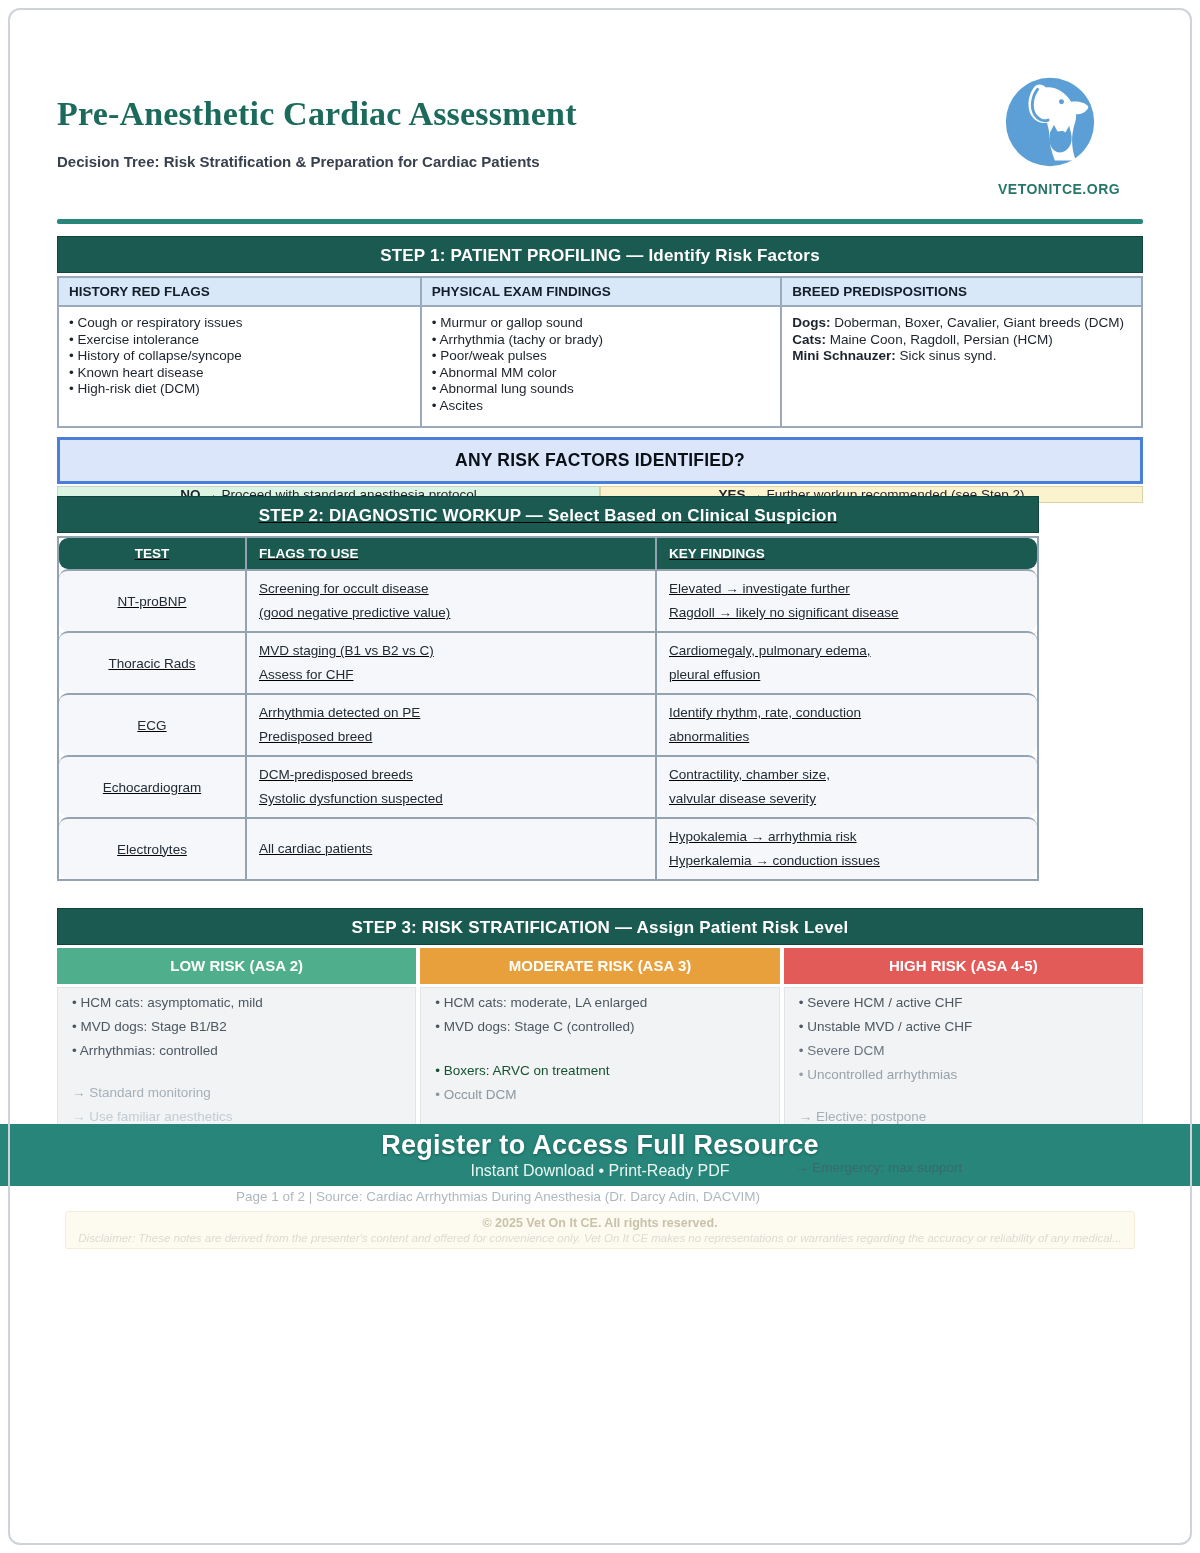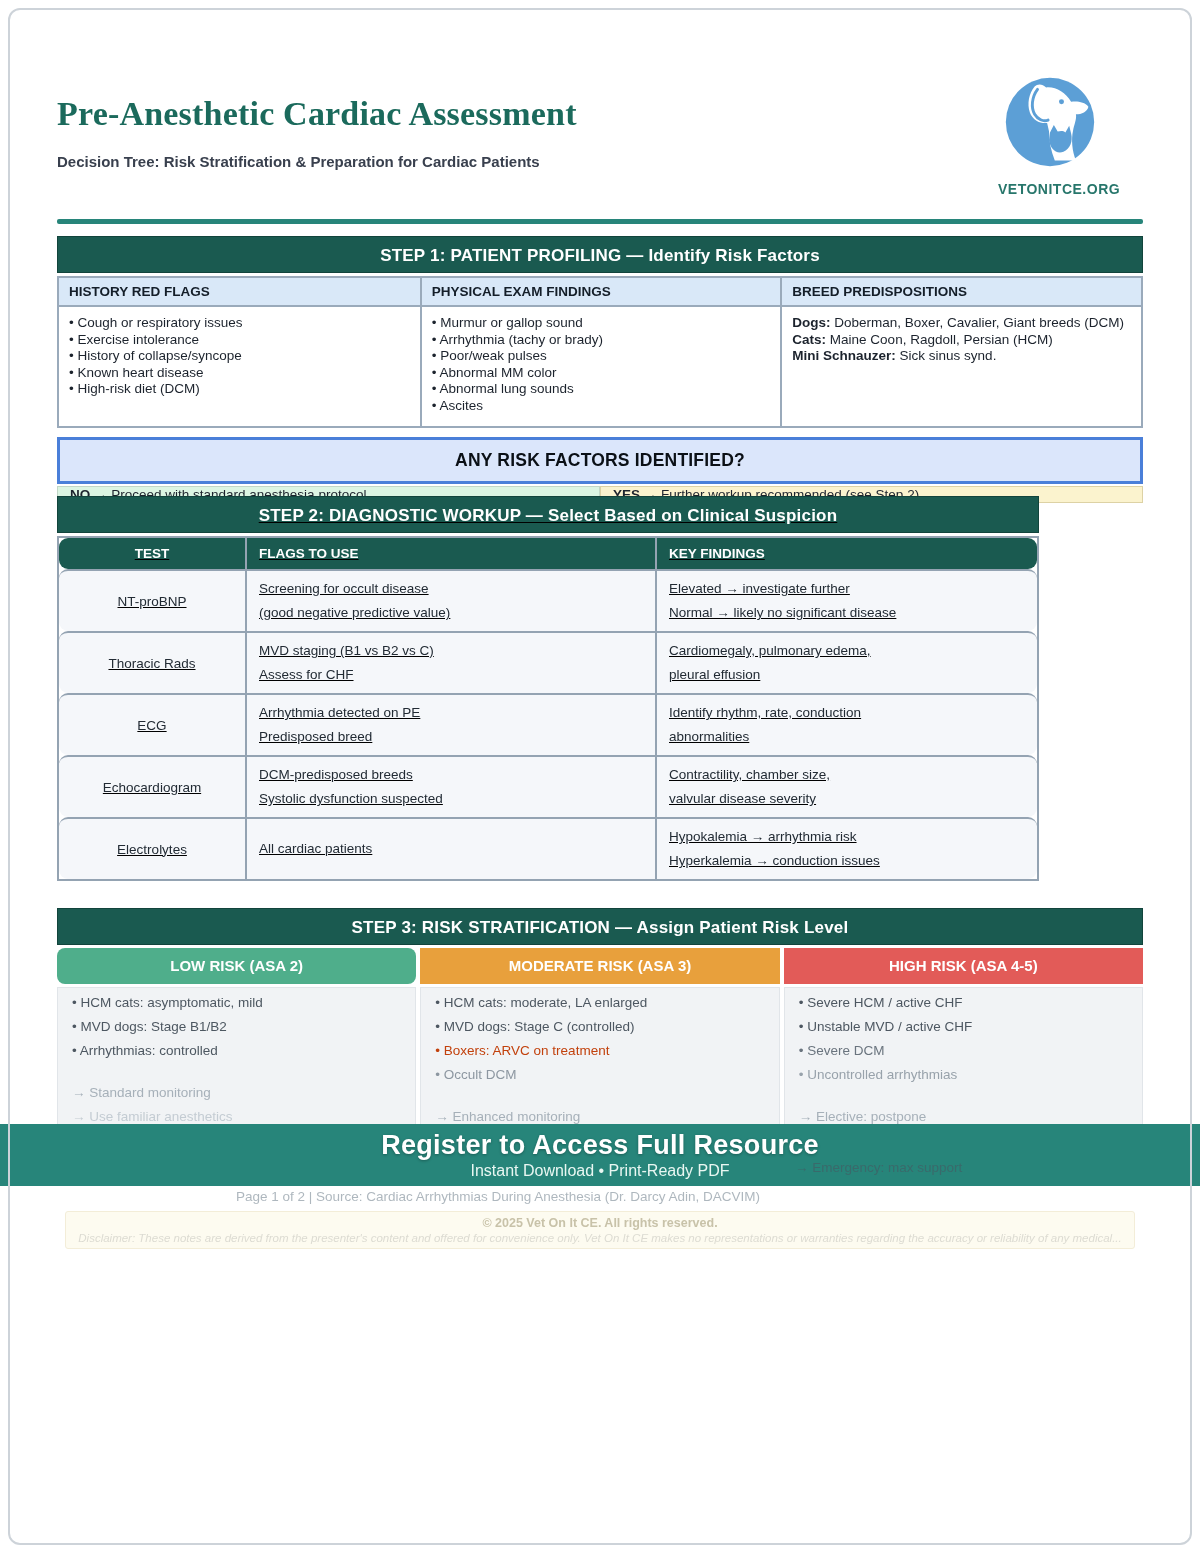--- a/index.html
+++ b/index.html
@@ -29,21 +29,21 @@
   .s1head { background:#d9e8f8; border-bottom:2px solid #9aaabb; padding:6px 10px; font-size:13.5px;
             font-weight:bold; color:#141e29; }
   .s1body { padding:8px 10px 12px; min-height:118px; font-size:13.5px; color:#1c232d; line-height:16.5px; }
   .s1body.bl .item::before { content:"• "; }
 
   
   .decision { position:absolute; top:437px; left:57px; width:1086px; }
   .dq { border:3px solid #4a7fd9; background:#dbe6fb; height:47px; display:flex; align-items:center;
         justify-content:center; font-weight:bold; font-size:17.5px; color:#0b1016; letter-spacing:.2px; }
   .dans { display:grid; grid-template-columns:1fr 1fr; margin-top:2px; }
-  .dans > div { padding:0 12px; font-size:13.5px; color:#1c232d; }
+  .dans > div { padding:0 12px; font-size:13.5px; color:#1c232d;text-align:center; }
   .ans-no  { background:#dcf5e3; border:1px solid #c2d7c7; }
   .ans-yes { background:#fbf3ce; border:1px solid #ddd2a5; }
 
   
   .step2 { position:absolute; top:496px; left:57px; width:982px;text-decoration:underline; }
   .t2 { border:2px solid #94a3b2; margin-top:3px; }
   .t2row { display:grid; grid-template-columns:186px 410px 1fr; border-top:2px solid #94a3b2; background:#f5f7fa;border-radius:9px; }
   .t2row:first-child { border-top:none; }
   .t2row.hdr { background:#1a5a50; }
   .t2row .cell { border-left:2px solid #94a3b2; padding:6px 12px; display:flex; flex-direction:column;
@@ -55,21 +55,21 @@
   
   .step3 { position:absolute; top:908px; left:57px; width:1086px; }
   .s3heads, .s3body { display:grid; grid-template-columns:1fr 1fr 1fr; gap:4px; margin-top:3px; }
   .s3h { height:36px; line-height:36px; text-align:center; color:#fff; font-weight:bold; font-size:15px; }
   .s3c { background:#f1f3f5; border:1px solid #e1e5e9; padding:3px 14px; height:196px; overflow:hidden;
          font-size:13.5px; line-height:24px; }
   .s3c .item::before { content:"• "; }
   .s3c .actions { margin-top:18px; }
   .s3c.col0 .item { color:#4d5761; }
   .s3c.col1 .item { color:#4d5761; }
-  .s3c.col1 .item:nth-child(3) { color:#c2410c; }
+  .s3c.col1 .item:nth-child(3) { color:#14532d;margin-top:20px; }
   .s3c.col1 .item:nth-child(4) { color:#8d97a1; }
   .s3c.col2 .item { color:#4d5761; }
   .s3c.col2 .item:nth-child(3) { color:#6a747e; }
   .s3c.col2 .item:nth-child(4) { color:#98a2ab; }
   .s3c .actions .item { color:#a6b0b9; }
   .s3c .actions .item:nth-child(2) { color:#c4ccd3; }
   .s3c .actions .item::before { content:""; }
 
   
   .banner { position:absolute; top:1124px; left:0; width:1200px; height:62px; background:#27857a;
@@ -157,21 +157,21 @@
         <div class="cell">KEY FINDINGS</div>
       </div>
       <div class="t2row">
         <div class="cell">NT-proBNP</div>
         <div class="cell">
           <div class="cline">Screening for occult disease</div>
           <div class="cline">(good negative predictive value)</div>
         </div>
         <div class="cell">
           <div class="cline">Elevated → investigate further</div>
-          <div class="cline">Normal → likely no significant disease</div>
+          <div class="cline">Ragdoll → likely no significant disease</div>
         </div>
       </div>
       <div class="t2row">
         <div class="cell">Thoracic Rads</div>
         <div class="cell">
           <div class="cline">MVD staging (B1 vs B2 vs C)</div>
           <div class="cline">Assess for CHF</div>
         </div>
         <div class="cell">
           <div class="cline">Cardiomegaly, pulmonary edema,</div>
@@ -209,21 +209,21 @@
           <div class="cline">Hypokalemia → arrhythmia risk</div>
           <div class="cline">Hyperkalemia → conduction issues</div>
         </div>
       </div>
     </div>
 </div>
 
 <div class="step3">
   <div class="step-bar" style="background: rgb(26, 90, 80);">STEP 3: RISK STRATIFICATION — Assign Patient Risk Level</div>
   <div class="s3heads">
-      <div class="s3h" style="background: rgb(79, 174, 139); border-radius: 8px;">LOW RISK (ASA 2)</div>
+      <div class="s3h" style="background: rgb(79, 174, 139);">LOW RISK (ASA 2)</div>
       <div class="s3h" style="background: rgb(232, 160, 60);">MODERATE RISK (ASA 3)</div>
       <div class="s3h" style="background: rgb(226, 91, 88);">HIGH RISK (ASA 4-5)</div>
     </div>
   <div class="s3body">
       <div class="s3c col0">
         <div class="item">HCM cats: asymptomatic, mild</div>
         <div class="item">MVD dogs: Stage B1/B2</div>
         <div class="item">Arrhythmias: controlled</div>
         <div class="actions">
           <div class="item">→ Standard monitoring</div>

